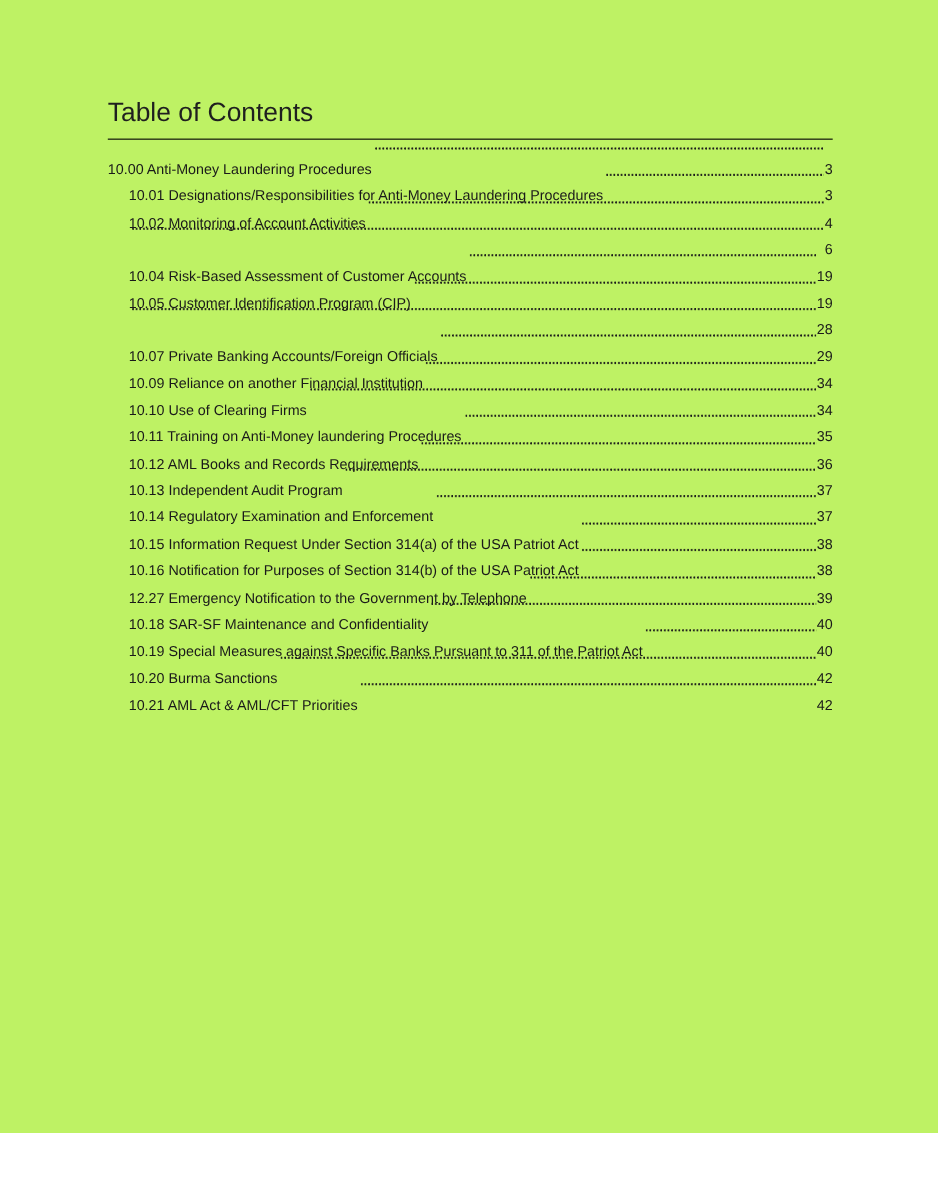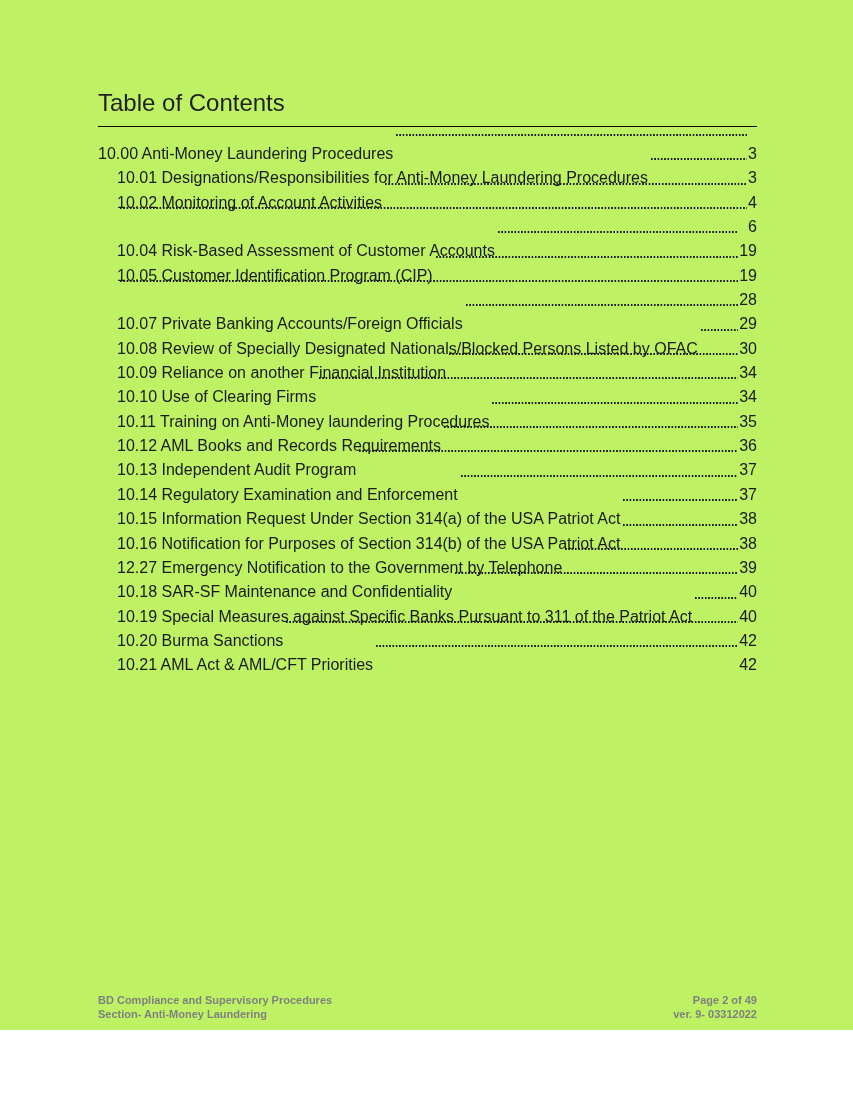--- a/index.html
+++ b/index.html
@@ -28,21 +28,21 @@
   }
   .rule {
     border-top: 1.7px solid #000000;
     margin-top: 9px;
   }
   .toc-list { margin-top: 17px; }
   .toc-row {
     display: flex;
     align-items: flex-start;
     height: 24.35px;
-    font-size: 16px;
+    font-size: 13px;
     cursor: pointer;
   }
   .toc-row.indent { padding-left: 19px; }
   .toc-label {
     white-space: nowrap;
     line-height: 17px;
     padding-top: 1px;
   }
   .toc-dots { flex: 1; position: relative; }
   .toc-dots::after {
@@ -122,25 +122,20 @@
     <span class="toc-dots"></span>
     <span class="toc-page">28</span>
   </div>
 
   <div class="toc-row indent">
     <span class="toc-label">10.07 Private Banking Accounts/Foreign Officials</span>
     <span class="toc-dots"></span>
     <span class="toc-page">29</span>
   </div>
 
-  <div class="toc-row indent">
-    <span class="toc-label">10.08 Review of Specially Designated Nationals/Blocked Persons Listed by OFAC</span>
-    <span class="toc-dots"></span>
-    <span class="toc-page">30</span>
-  </div>
 
   <div class="toc-row indent">
     <span class="toc-label">10.09 Reliance on another Financial Institution</span>
     <span class="toc-dots"></span>
     <span class="toc-page">34</span>
   </div>
 
   <div class="toc-row indent">
     <span class="toc-label">10.10 Use of Clearing Firms</span>
     <span class="toc-dots"></span>
@@ -207,23 +202,13 @@
     <span class="toc-page">42</span>
   </div>
 
   <div class="toc-row indent">
     <span class="toc-label">10.21 AML Act &amp; AML/CFT Priorities</span>
     <span class="toc-dots"></span>
     <span class="toc-page">42</span>
   </div>
 </div>
   </div>
-  <div class="footer">
-    <div class="footer-left">
-      <div>BD Compliance and Supervisory Procedures</div>
-      <div>Section- Anti-Money Laundering</div>
-    </div>
-    <div class="footer-right">
-      <div>Page 2 of 49</div>
-      <div>ver. 9- 03312022</div>
-    </div>
-  </div>
 </div>
 
 </body></html>

